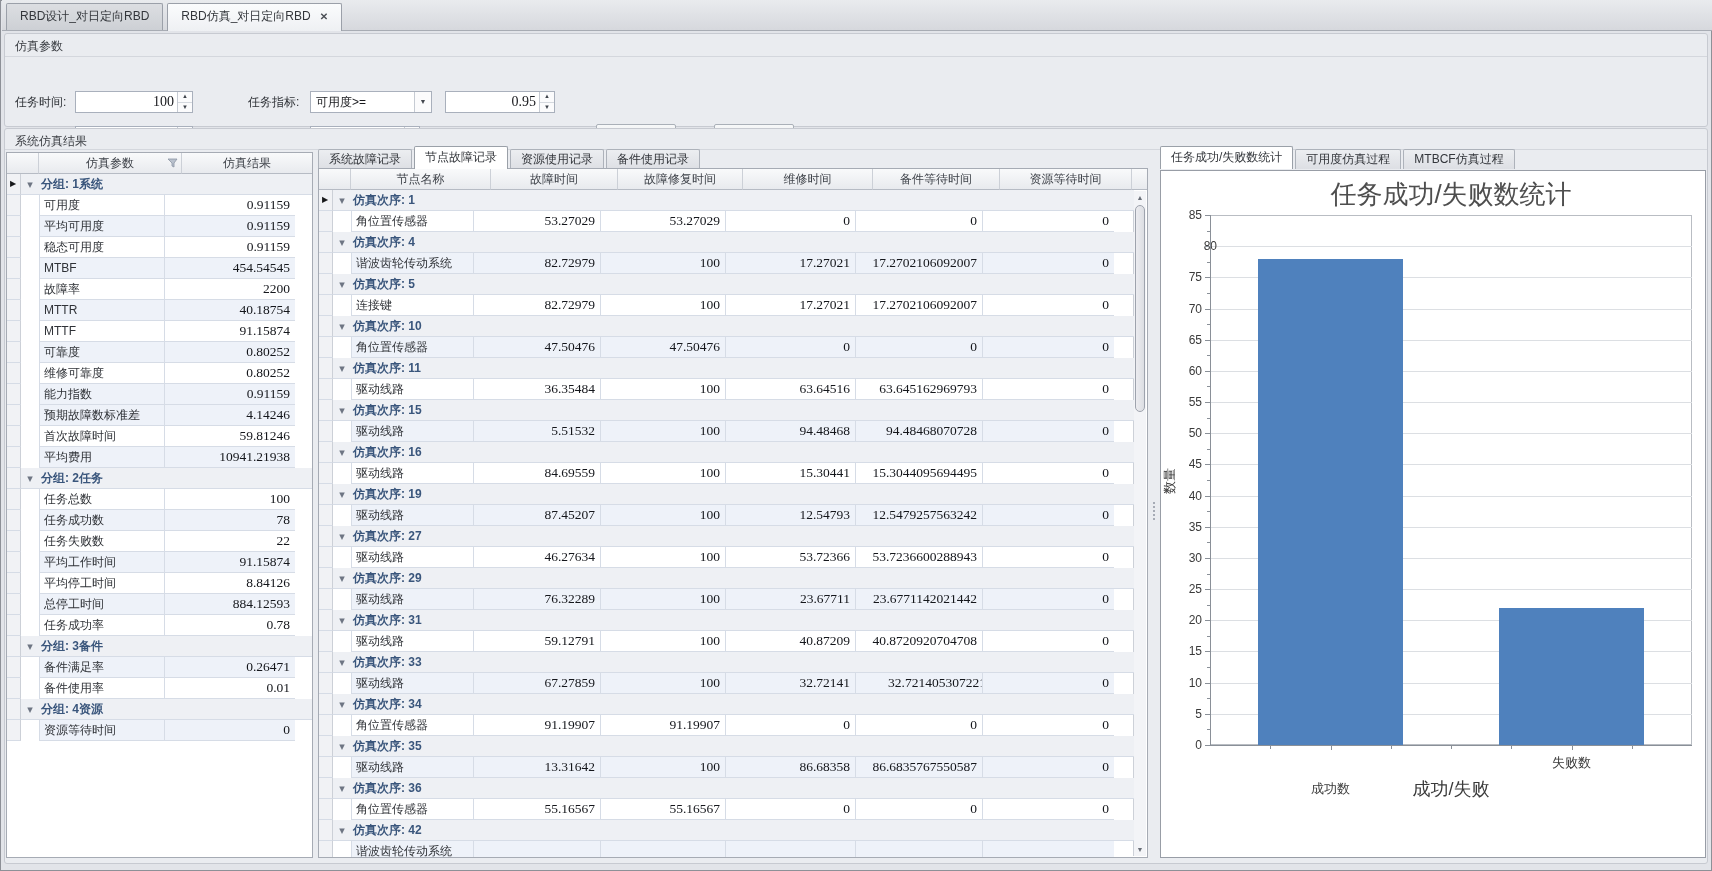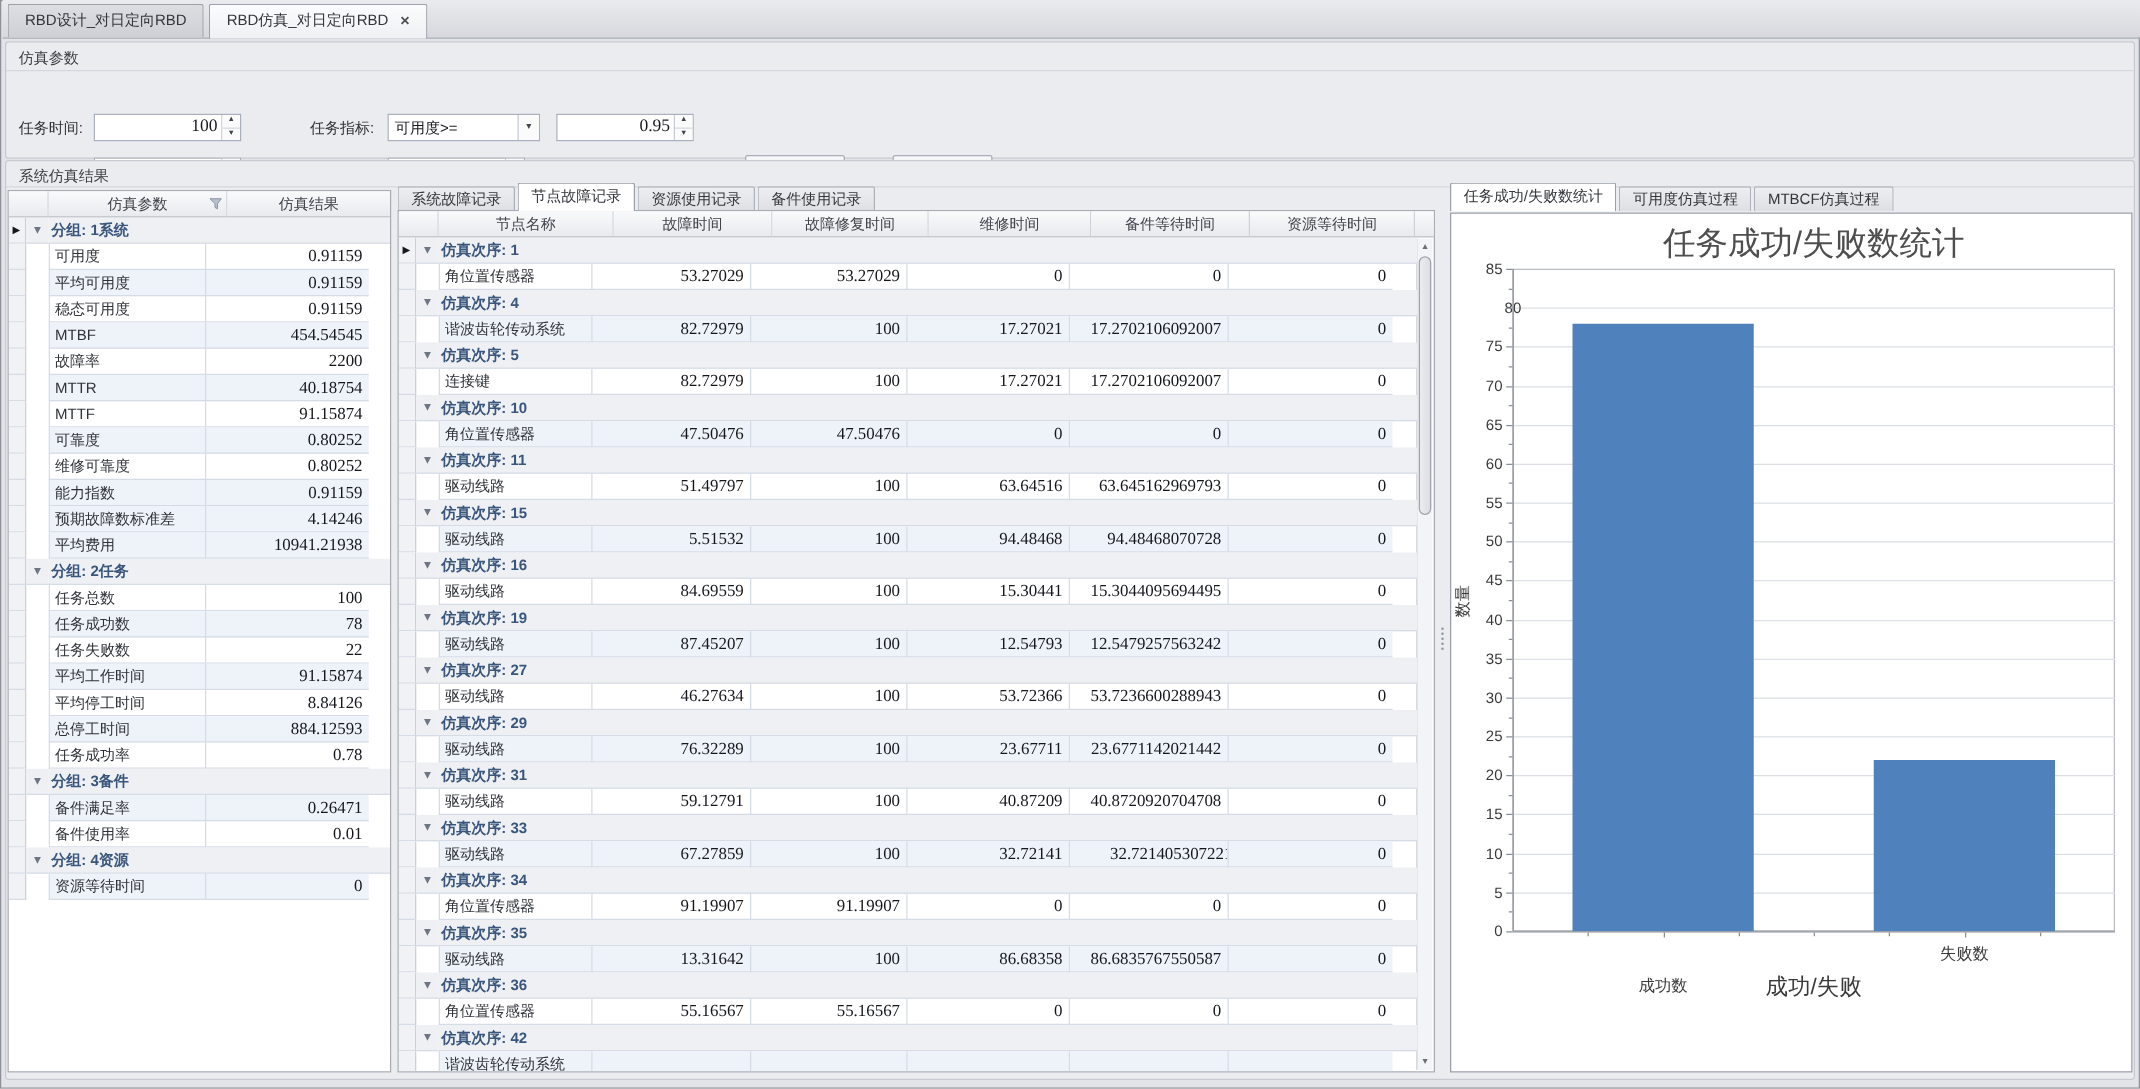--- a/index.html
+++ b/index.html
@@ -214,20 +214,26 @@
         </div>
         <div class="grow">
           <div class="ind"></div>
           <div class="cell indent" style="width: 18px;"></div>
           <div class="cell namec stripe" style="width: 125px;">预期故障数标准差</div>
           <div class="cell valc stripe" style="width: 131px;">4.14246</div>
         </div>
         <div class="grow">
           <div class="ind"></div>
           <div class="cell indent" style="width: 18px;"></div>
+          <div class="cell namec" style="width: 125px;">首次故障时间</div>
+          <div class="cell valc" style="width: 131px;">59.81246</div>
+        </div>
+        <div class="grow">
+          <div class="ind"></div>
+          <div class="cell indent" style="width: 18px;"></div>
           <div class="cell namec stripe" style="width: 125px;">平均费用</div>
           <div class="cell valc stripe" style="width: 131px;">10941.21938</div>
         </div>
         <div class="grow group">
           <div class="ind"></div>
           <div class="cell exp">▾</div>
           <div class="cell glabel">分组: 2任务</div>
         </div>
         <div class="grow">
           <div class="ind"></div>
@@ -387,21 +393,21 @@
         </div>
         <div class="grow group">
           <div class="ind"></div>
           <div class="cell exp">▾</div>
           <div class="cell glabel">仿真次序: 11</div>
         </div>
         <div class="grow">
           <div class="ind"></div>
           <div class="cell indent" style="width: 18px;"></div>
           <div class="cell namec" style="width: 122px;">驱动线路</div>
-          <div class="cell valc" style="width: 127px;">51.49797</div>
+          <div class="cell valc" style="width: 127px;">36.35484</div>
           <div class="cell valc" style="width: 125px;">100</div>
           <div class="cell valc" style="width: 130px;">63.64516</div>
           <div class="cell valc" style="width: 127px;">63.645162969793</div>
           <div class="cell valc" style="width: 132px;">0</div>
         </div>
         <div class="grow group">
           <div class="ind"></div>
           <div class="cell exp">▾</div>
           <div class="cell glabel">仿真次序: 15</div>
         </div>

